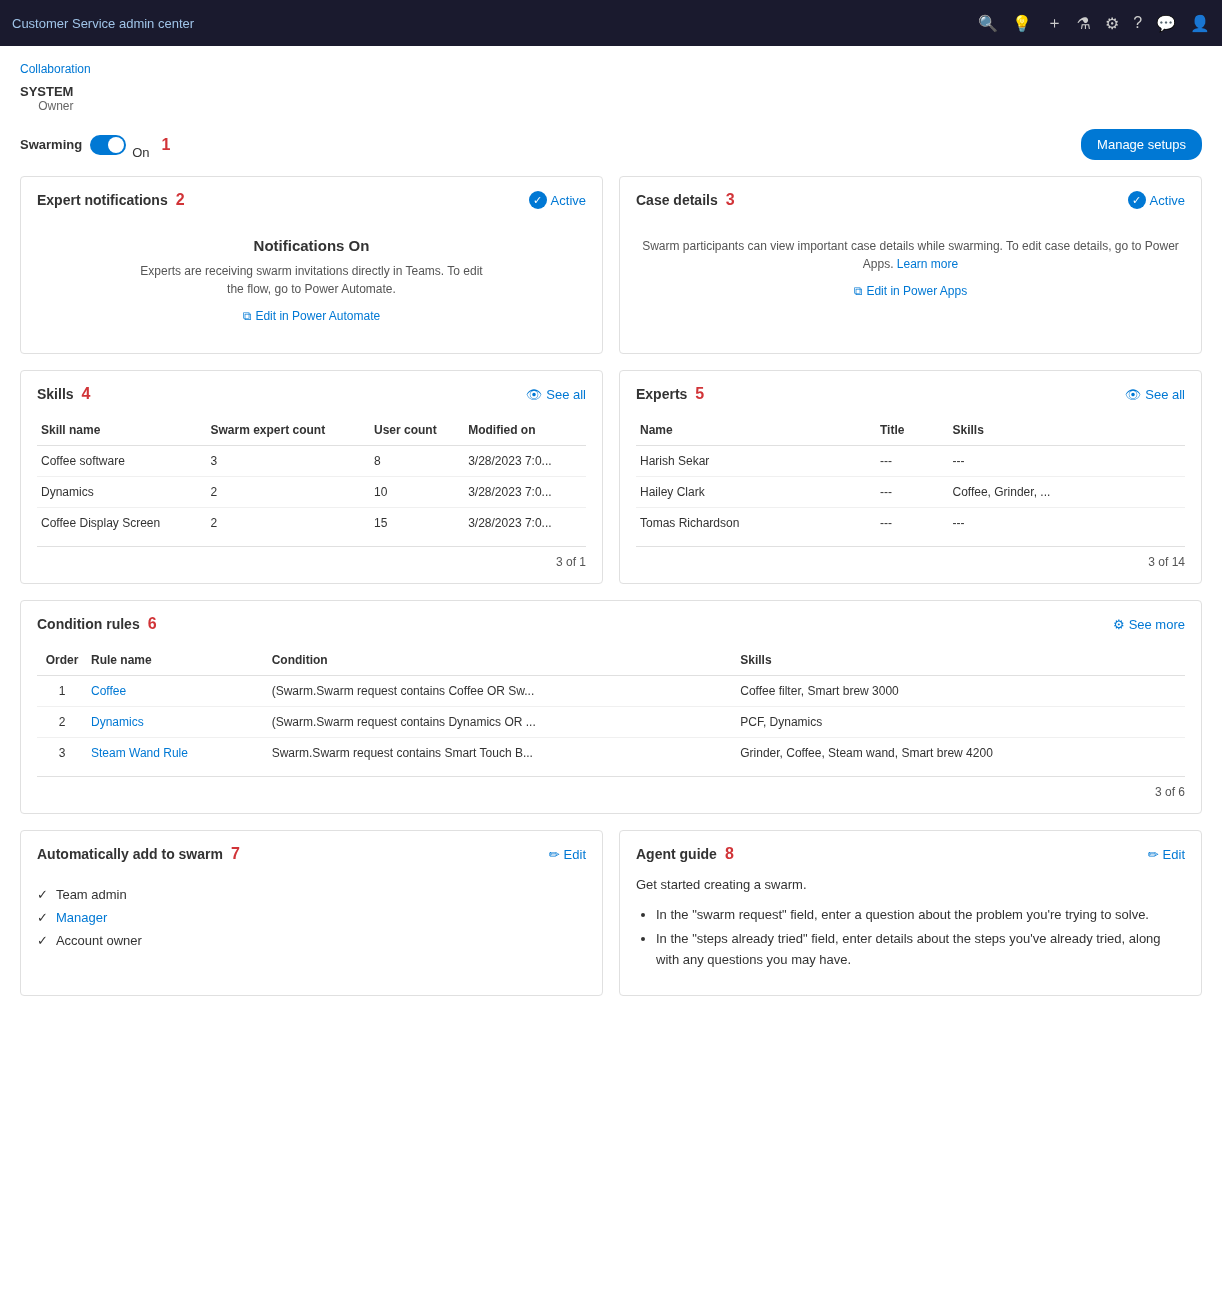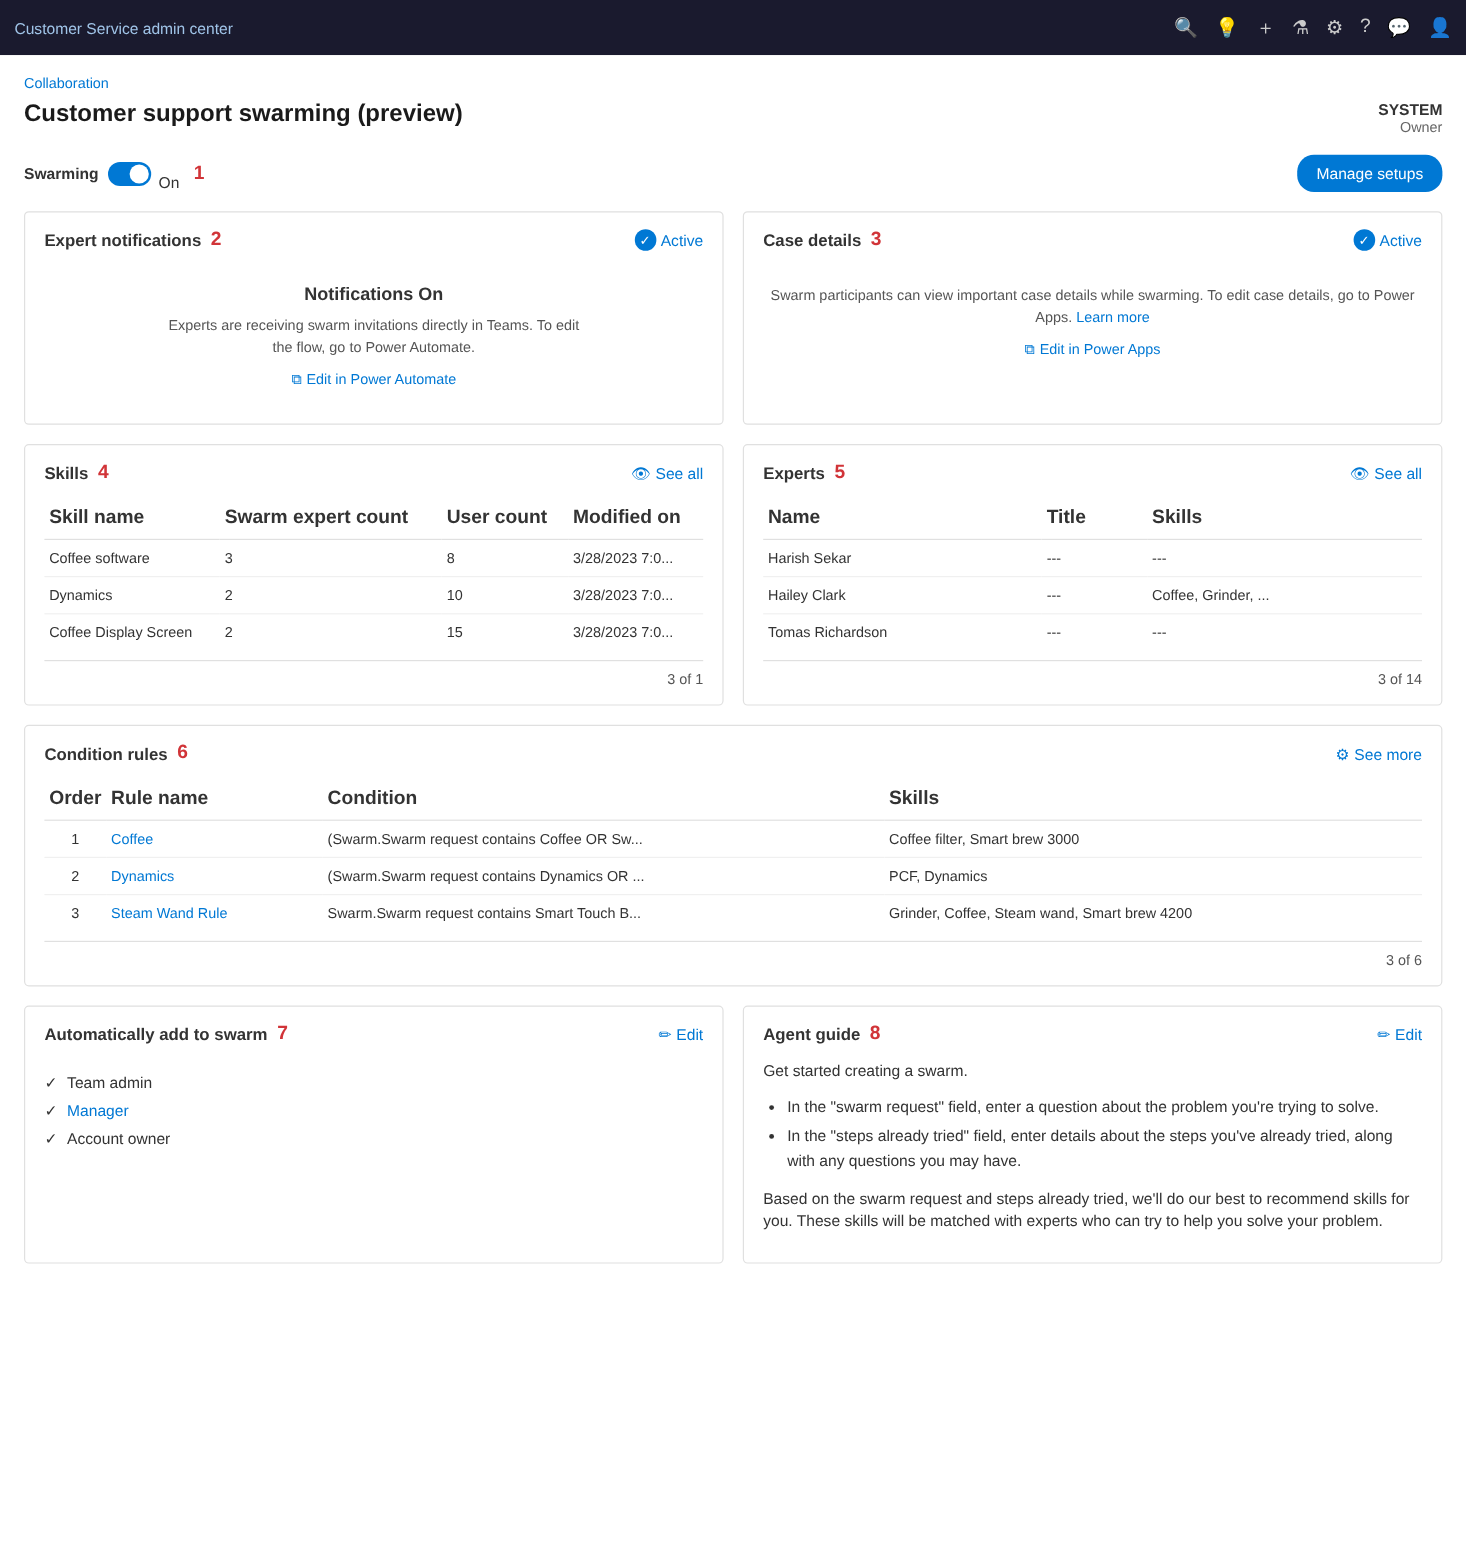--- a/index.html
+++ b/index.html
@@ -225,21 +225,21 @@
 
     
     .data-table {
       width: 100%;
       border-collapse: collapse;
       margin-top: 8px;
     }
     .data-table th {
       text-align: left;
       font-weight: 600;
-      font-size: 16px;
+      font-size: 12px;
       color: #333;
       padding: 8px 4px;
       border-bottom: 1px solid #e0e0e0;
     }
     .data-table td {
       padding: 8px 4px;
       font-size: 12px;
       color: #333;
       border-bottom: 1px solid #f0f0f0;
     }
@@ -338,21 +338,20 @@
     <span class="topbar-icon">💬</span>
     <span class="topbar-icon">👤</span>
   </div>
 </div>
 
 <div class="page-content">
 
   <div class="breadcrumb">Collaboration</div>
 
   <div class="page-header">
-    <h1 class="page-title">Customer support swarming (preview)</h1>
     <div class="system-owner">
       <div class="system-name">SYSTEM</div>
       <div class="owner-label">Owner</div>
     </div>
   </div>
 
   <div class="swarming-row">
     <div class="swarming-left">
       <span class="swarming-label">Swarming</span>
       <div class="toggle-container">
@@ -585,18 +584,17 @@
         <div class="edit-btn-link">
           <span>✏</span>
           <span>Edit</span>
         </div>
       </div>
       <div class="agent-guide-text">Get started creating a swarm.</div>
       <ul class="agent-guide-list" id="agent-guide-bullets">
       <li>In the "swarm request" field, enter a question about the problem you're trying to solve.</li>
           <li>In the "steps already tried" field, enter details about the steps you've already tried, along with any questions you may have.</li>
         </ul>
-      <div class="agent-guide-text">Based on the swarm request and steps already tried, we'll do our best to recommend skills for you. These skills will be matched with experts who can try to help you solve your problem.</div>
     </div>
 
   </div>
 
 </div>
 
 </body></html>

